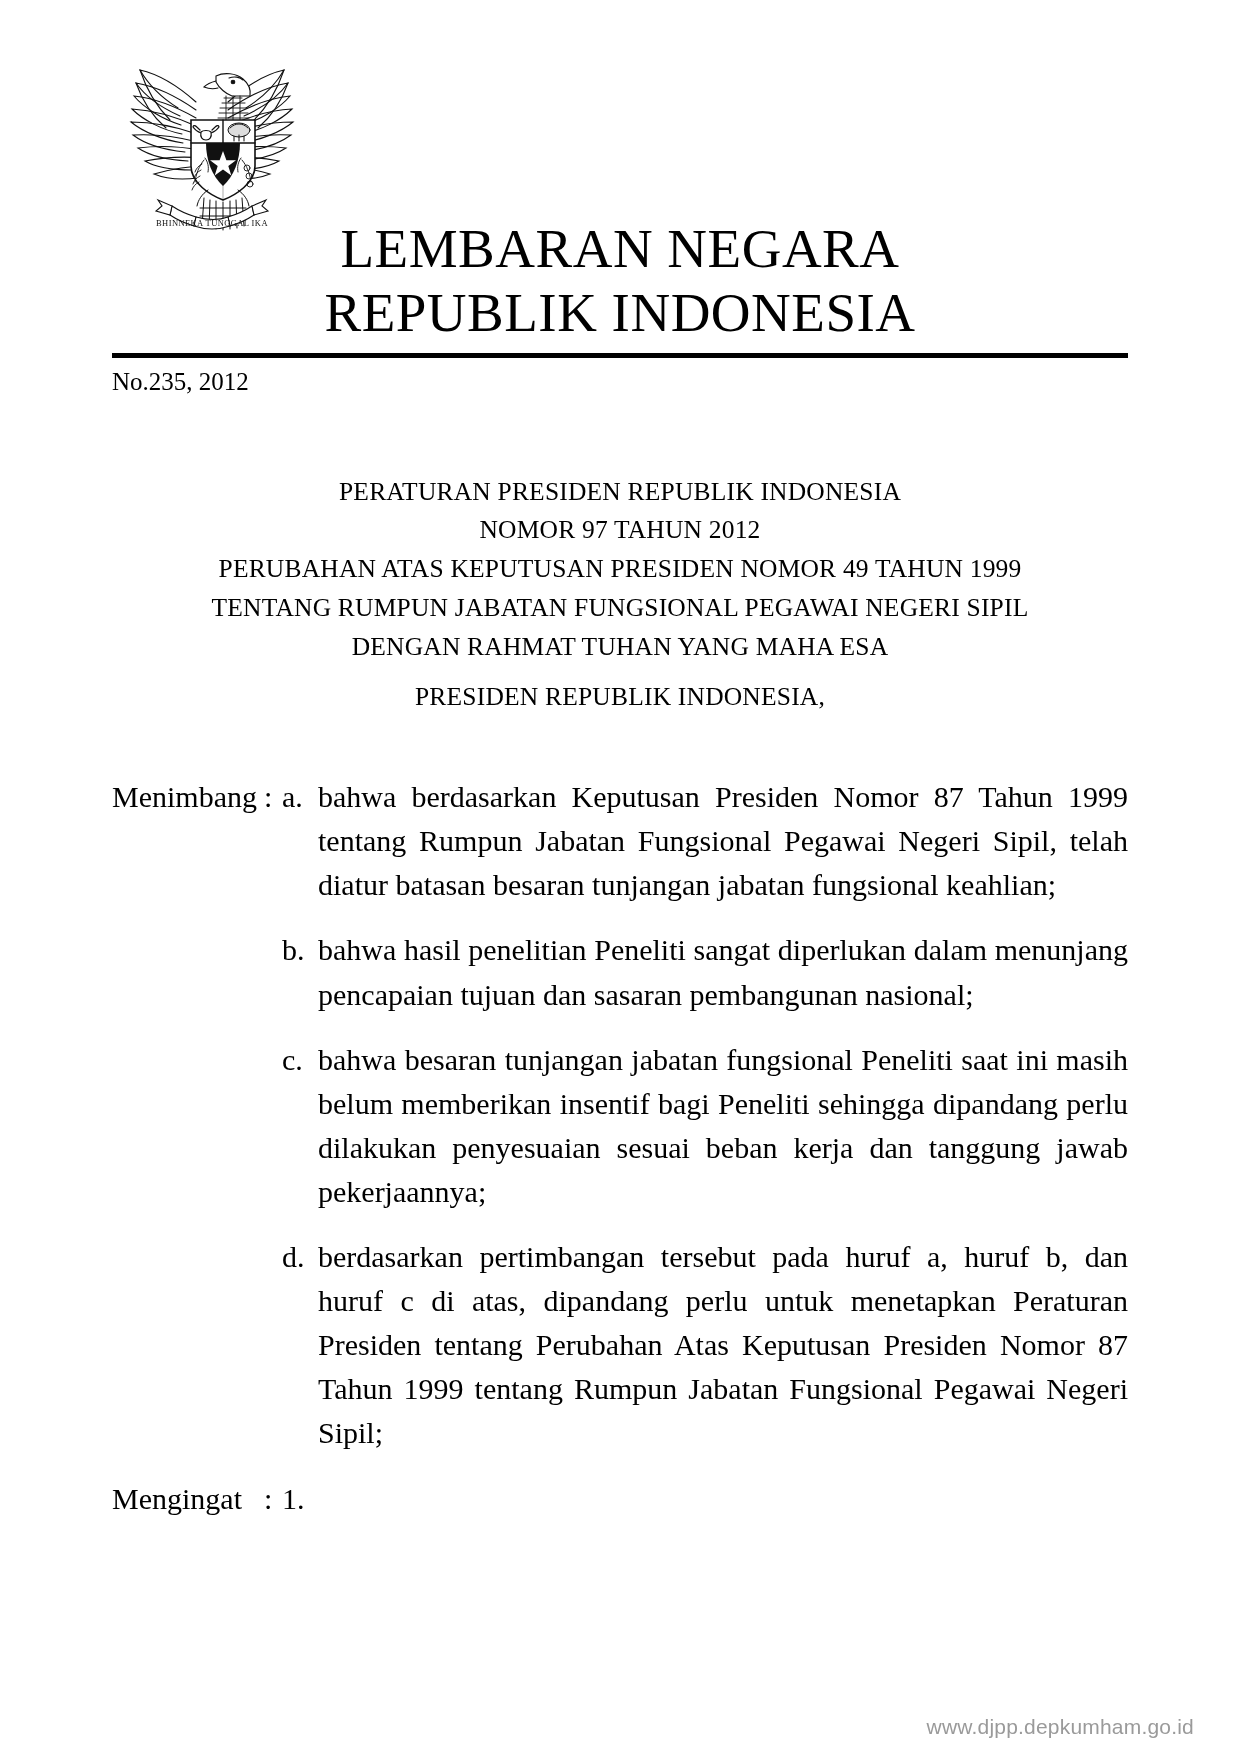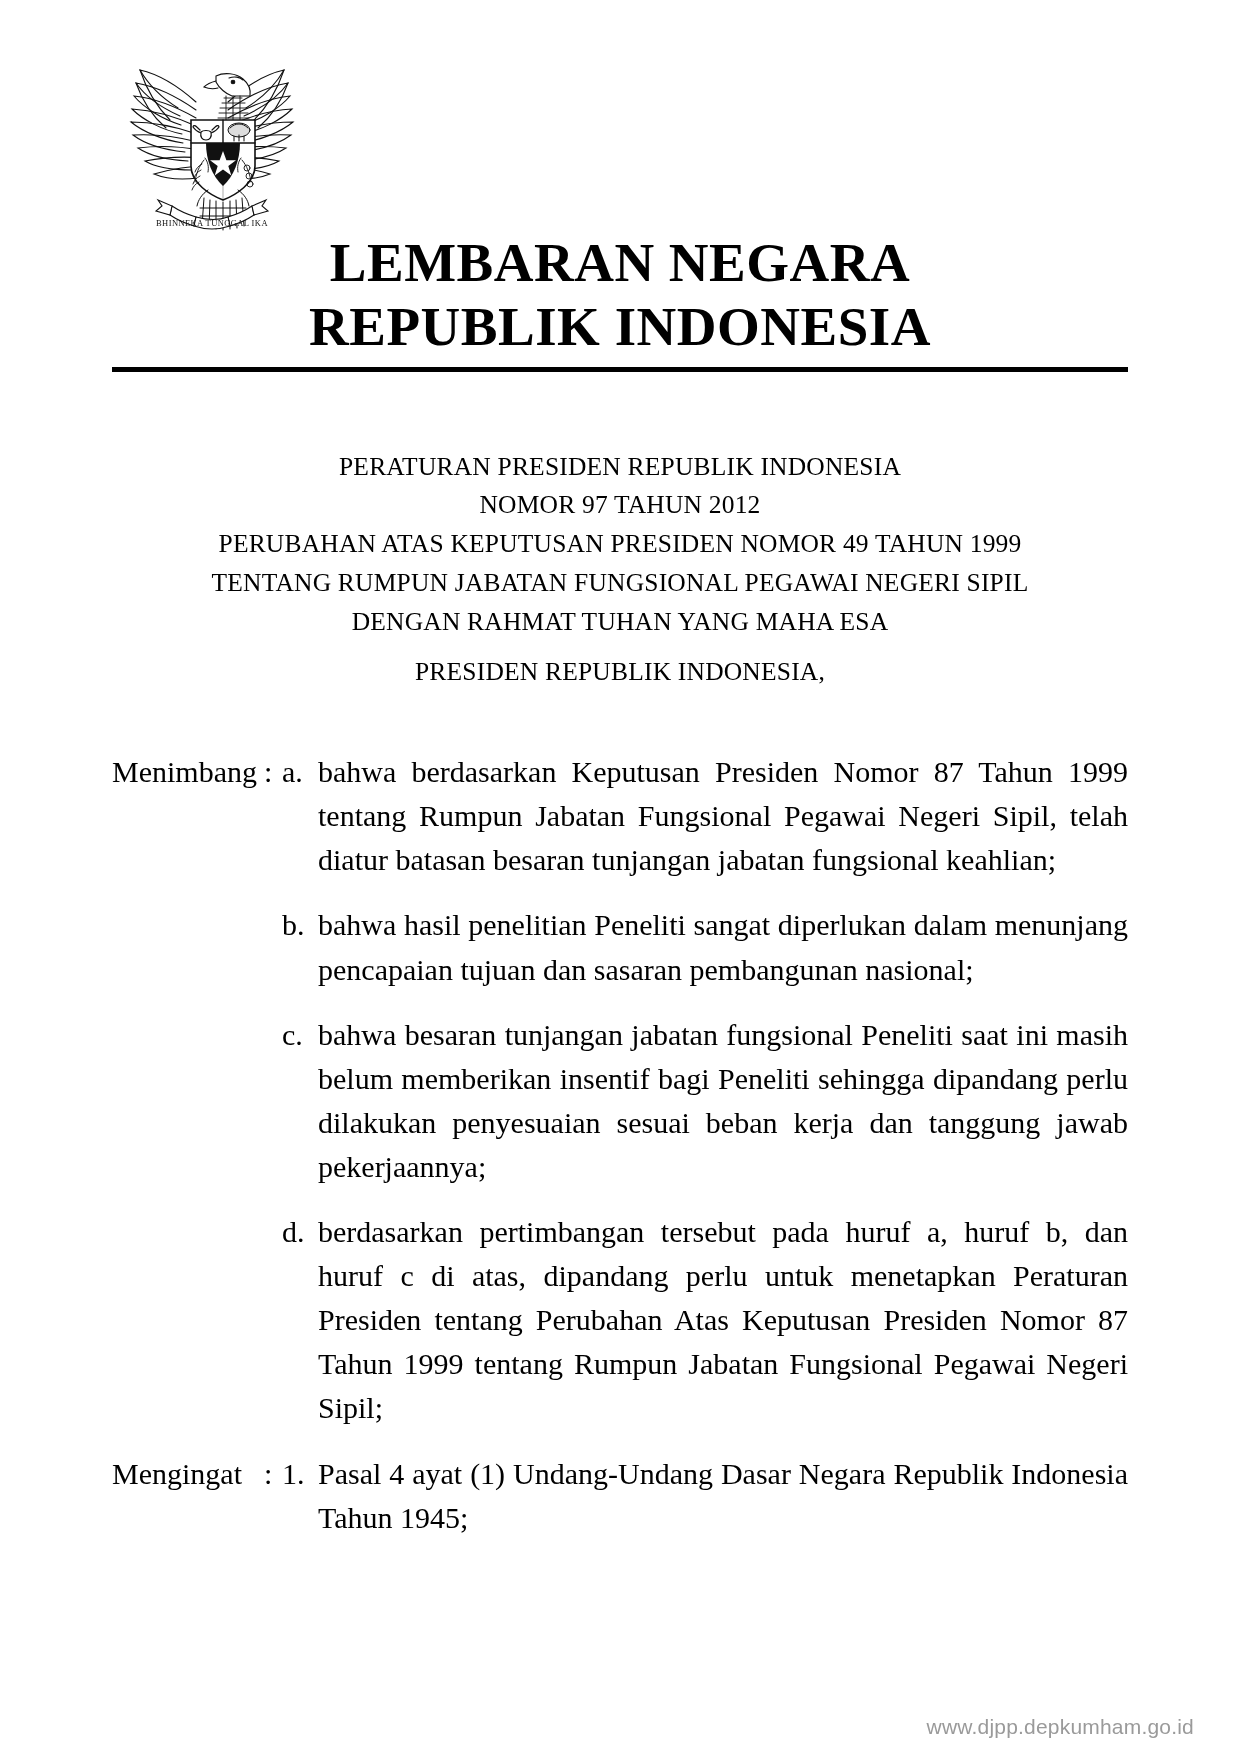--- a/index.html
+++ b/index.html
@@ -38,25 +38,25 @@
   .emblem {
     width: 200px;
     height: 200px;
     display: block;
   }
 
   
   .masthead {
     text-align: center;
     font-family: "Liberation Serif", "DejaVu Serif", serif;
-    font-weight: bold;
+    font-weight: normal;
     font-size: 55px;
     line-height: 1.17;
     letter-spacing: 0.5px;
-    margin-top: 16px;
+    margin-top: 2px;
   }
   .masthead .line {
     display: block;
     white-space: nowrap;
   }
 
   .rule {
     border: none;
     border-top: 5px solid #000;
     margin: 7px 0 0 0;
@@ -254,20 +254,21 @@
       </g>
       <text x="100" y="186" text-anchor="middle" font-family="Liberation Serif, serif" font-size="8.5" fill="#111" letter-spacing="0.4">BHINNEKA TUNGGAL IKA</text>
     </svg>
   </div>
 
   <div class="masthead">
     <span class="line">LEMBARAN NEGARA</span>
     <span class="line">REPUBLIK INDONESIA</span>
   </div>
   <hr class="rule">
+  <div class="issue-no">No.235, 2012</div>
 
   <div class="title-block">
     <span class="tline">PERATURAN PRESIDEN REPUBLIK INDONESIA</span>
     <span class="tline">NOMOR 97 TAHUN 2012</span>
     <span class="tline">PERUBAHAN ATAS KEPUTUSAN PRESIDEN NOMOR 49 TAHUN 1999</span>
     <span class="tline">TENTANG RUMPUN JABATAN FUNGSIONAL PEGAWAI NEGERI SIPIL</span>
   </div>
 
   <div class="preamble">
     <span class="tline">DENGAN RAHMAT TUHAN YANG MAHA ESA</span>
@@ -301,20 +302,19 @@
       <div class="clause-label"></div>
       <div class="clause-colon"></div>
       <div class="clause-marker">d.</div>
       <div class="clause-text">berdasarkan pertimbangan tersebut pada huruf a, huruf b, dan huruf c di atas, dipandang perlu untuk menetapkan Peraturan Presiden tentang Perubahan Atas Keputusan Presiden Nomor 87 Tahun 1999 tentang Rumpun Jabatan Fungsional Pegawai Negeri Sipil;</div>
     </div>
 
     <div class="clause-row spacer-item">
       <div class="clause-label">Mengingat</div>
       <div class="clause-colon">:</div>
       <div class="clause-marker">1.</div>
-      <div class="clause-text">Pasal 4 ayat (1) Undang-Undang Dasar Negara Republik Indonesia Tahun 1945;</div>
     </div>
 
   </div>
 
   <div class="watermark">www.djpp.depkumham.go.id</div>
 
 </div>
 
 </body></html>

